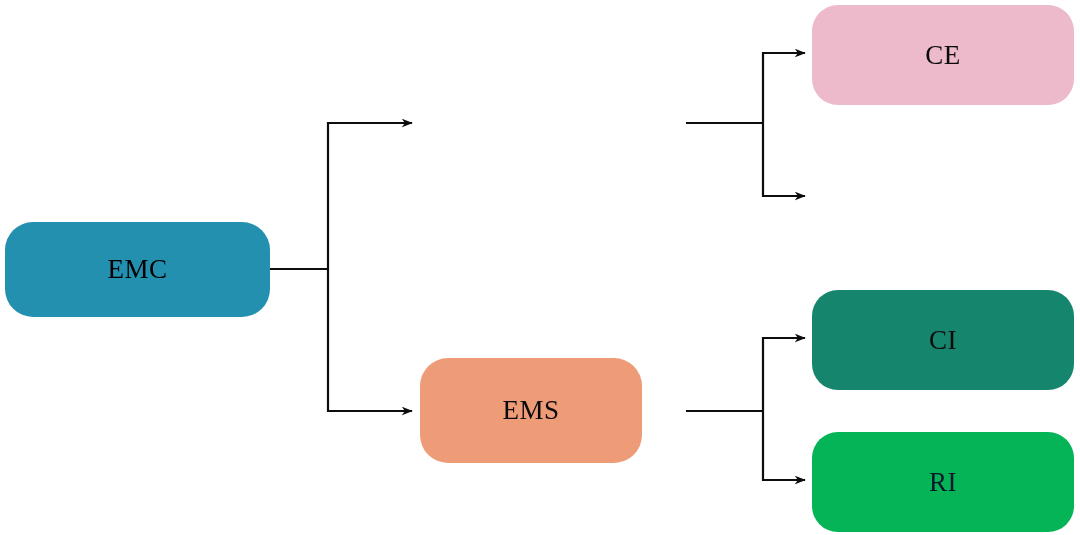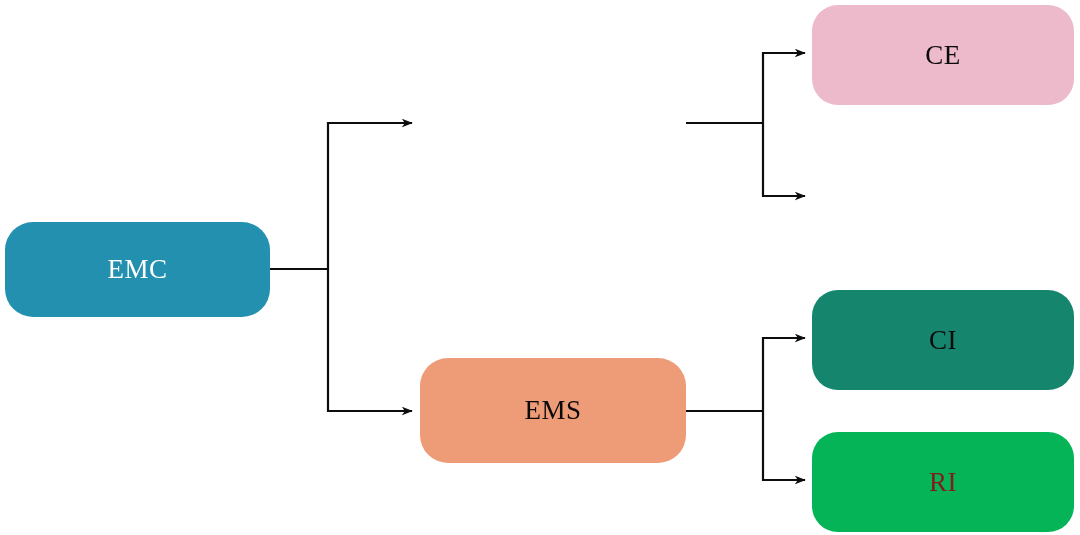--- a/index.html
+++ b/index.html
@@ -63,35 +63,35 @@
       <path d="M686,123 L763,123"></path>
       <path d="M763,123 L763,53 L805,53" marker-end="url(#arrowhead)"></path>
       <path d="M763,123 L763,196 L805,196" marker-end="url(#arrowhead)"></path>
 
       <path d="M686,411 L763,411"></path>
       <path d="M763,411 L763,338 L805,338" marker-end="url(#arrowhead)"></path>
       <path d="M763,411 L763,480 L805,480" marker-end="url(#arrowhead)"></path>
     </g>
   </svg>
 
-  <div class="node" style="left: 5px; top: 222px; width: 265px; height: 95px; background: rgb(35, 144, 176); border-radius: 28px; color: #ffffff;">
+  <div class="node" style="left: 5px; top: 222px; width: 265px; height: 95px; background: rgb(35, 144, 176); border-radius: 28px; color: #000000;">
     <span class="node-label">EMC</span>
   </div>
 
 
-  <div class="node" style="left: 420px; top: 358px; width: 266px; height: 105px; background: rgb(238, 156, 119); border-radius: 28px; color: rgb(10, 10, 10);">
+  <div class="node" style="left: 420px; top: 358px; width: 222px; height: 105px; background: rgb(238, 156, 119); border-radius: 28px; color: rgb(10, 10, 10);">
     <span class="node-label">EMS</span>
   </div>
 
   <div class="node" style="left: 812px; top: 5px; width: 262px; height: 100px; background: rgb(237, 186, 203); border-radius: 26px; color: rgb(10, 10, 10);">
     <span class="node-label">CE</span>
   </div>
 
 
   <div class="node" style="left: 812px; top: 290px; width: 262px; height: 100px; background: rgb(22, 133, 109); border-radius: 26px; color: rgb(10, 10, 10);">
     <span class="node-label">CI</span>
   </div>
 
-  <div class="node" style="left: 812px; top: 432px; width: 262px; height: 100px; background: rgb(4, 180, 87); border-radius: 26px; color: #7f1d1d;">
+  <div class="node" style="left: 812px; top: 432px; width: 262px; height: 100px; background: rgb(4, 180, 87); border-radius: 26px; color: #0f172a;">
     <span class="node-label">RI</span>
   </div>
 
 </div>
 
 </body></html>

